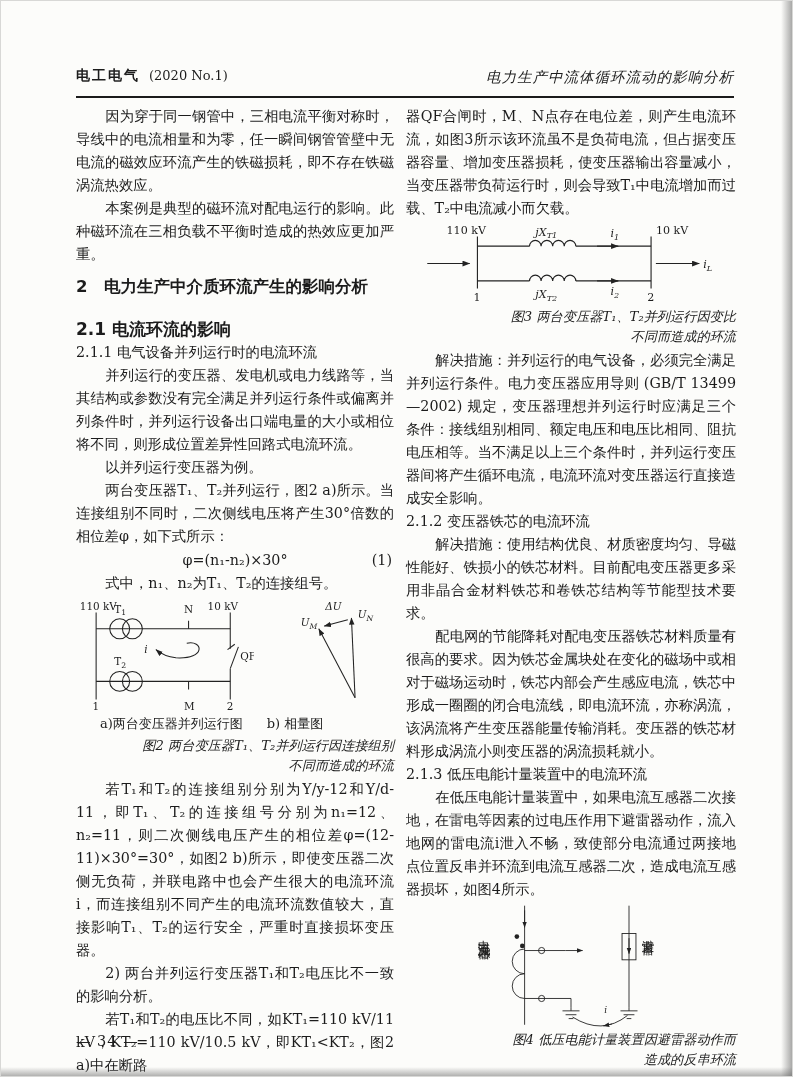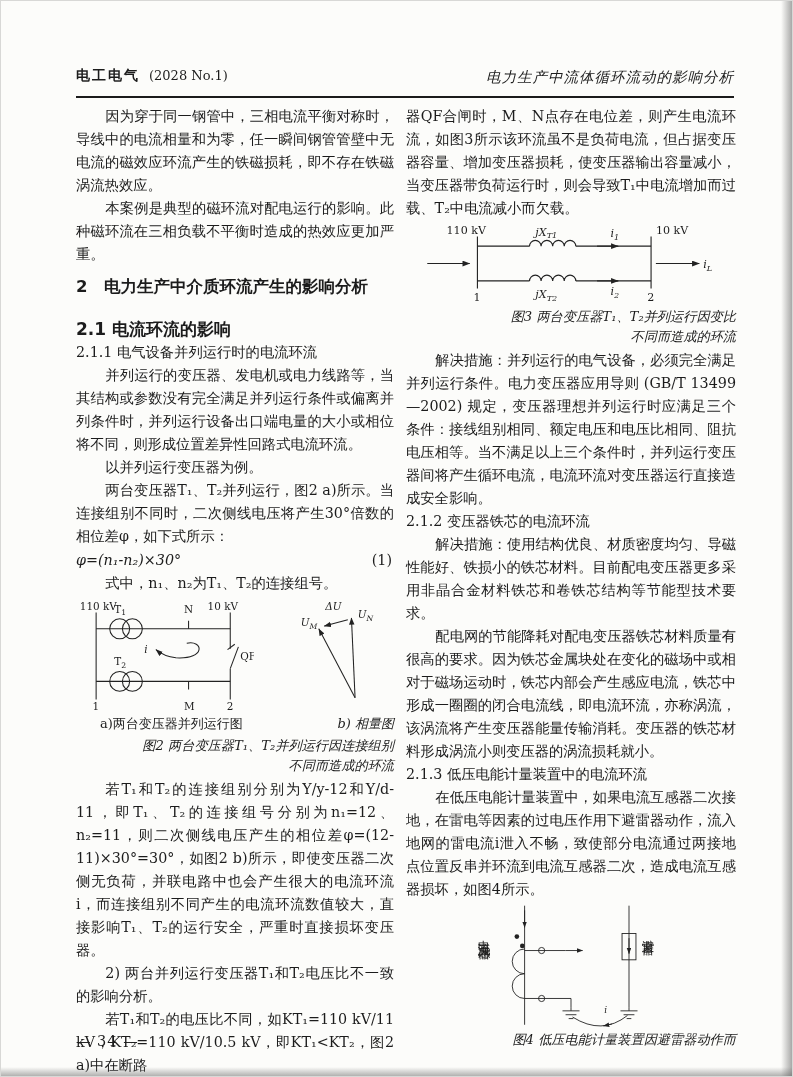--- a/index.html
+++ b/index.html
@@ -20,46 +20,46 @@
   .col-left{left:75px;width:318px;}
   .col-right{left:405px;width:330px;}
   p{margin:0;text-indent:2.05em;}
   p.noindent{text-indent:0;}
   .h-big{font-family:"DejaVu Sans","Liberation Sans",sans-serif;font-weight:bold;
         font-size:16.5px;margin:10px 0 20px;line-height:22px;}
   .h-sub{font-family:"DejaVu Sans","Liberation Sans",sans-serif;font-weight:bold;
         font-size:17px;line-height:23px;}
   .h-sub3{font-size:14.3px;line-height:23px;}
   .eqrow{position:relative;height:24px;line-height:24px;}
-  .eq-body{display:block;font-style:italic;}
+  .eq-body{display:block;text-align:center;}
   .eq-no{position:absolute;right:2px;top:0;font-style:normal;}
   .fig{margin:3px 0 2px;text-align:center;}
   .fig-row{display:flex;justify-content:space-between;align-items:flex-end;}
   .subcaps{display:flex;font-size:13px;line-height:20px;}
   .subcap-a{width:60%;text-align:center;}
-  .subcap-b{width:40%;text-align:right;font-style:italic;}
+  .subcap-b{width:40%;text-align:left;}
   .figcap{font-size:13.2px;font-style:italic;line-height:20px;text-align:right;margin-top:2px;}
   .fig svg{display:inline-block;vertical-align:bottom;}
   .fig4-wrap{position:relative;width:232px;margin:0 auto;}
   .vlabel{position:absolute;writing-mode:vertical-rl;font-size:12.5px;line-height:14px;letter-spacing:2px;}
   .vlabel-ct{left:22px;top:26px;}
   .vlabel-arr{left:186px;top:26px;}
   .footer{position:absolute;left:75px;top:1032px;font-size:14.5px;letter-spacing:1px;}
   svg .wire{stroke:#222;stroke-width:1.15;fill:none;}
   svg .lbl{fill:#1c1c1c;font-size:11.5px;font-family:"DejaVu Serif","Liberation Serif",serif;}
   svg .it{font-style:italic;}
   svg .sub{font-size:8.5px;}
 </style>
 </head>
 <body>
 
 <div class="page">
 
   <div class="header">
-    <span class="logo">电工电气</span><span class="issue">(2028 No.1)</span>
+    <span class="logo">电工电气</span><span class="issue">(2020 No.1)</span>
     <span class="running-title">电力生产中流体循环流动的影响分析</span>
   </div>
   <div class="rule"></div>
 
   <div class="col col-left">
     <p>因为穿于同一钢管中，三相电流平衡对称时，导线中的电流相量和为零，任一瞬间钢管管壁中无电流的磁效应环流产生的铁磁损耗，即不存在铁磁涡流热效应。</p>
     <p>本案例是典型的磁环流对配电运行的影响。此种磁环流在三相负载不平衡时造成的热效应更加严重。</p>
     <div class="h-big">2　电力生产中介质环流产生的影响分析</div>
     <div class="h-sub">2.1 电流环流的影响</div>
     <div class="h-sub3">2.1.1 电气设备并列运行时的电流环流</div>
@@ -215,20 +215,21 @@
           </g>
           <path class="wire" d="M152,146 Q190,170 223,144"></path>
           <line class="wire" x1="203" y1="155" x2="192" y2="157.5" marker-end="url(#ar4)"></line>
           <text class="lbl it" x="193" y="141">i</text>
         </svg>
         <div class="vlabel vlabel-ct">电流互感器</div>
         <div class="vlabel vlabel-arr">避雷器</div>
       </div>
       <div class="figcap">
         <div>图4 低压电能计量装置因避雷器动作而</div>
+        <div>造成的反串环流</div>
       </div>
     </div>
   </div>
 
   <div class="footer">— 34 —</div>
 
   <div class="edge-right"></div>
   <div class="edge-bottom"></div>
 </div>
 

